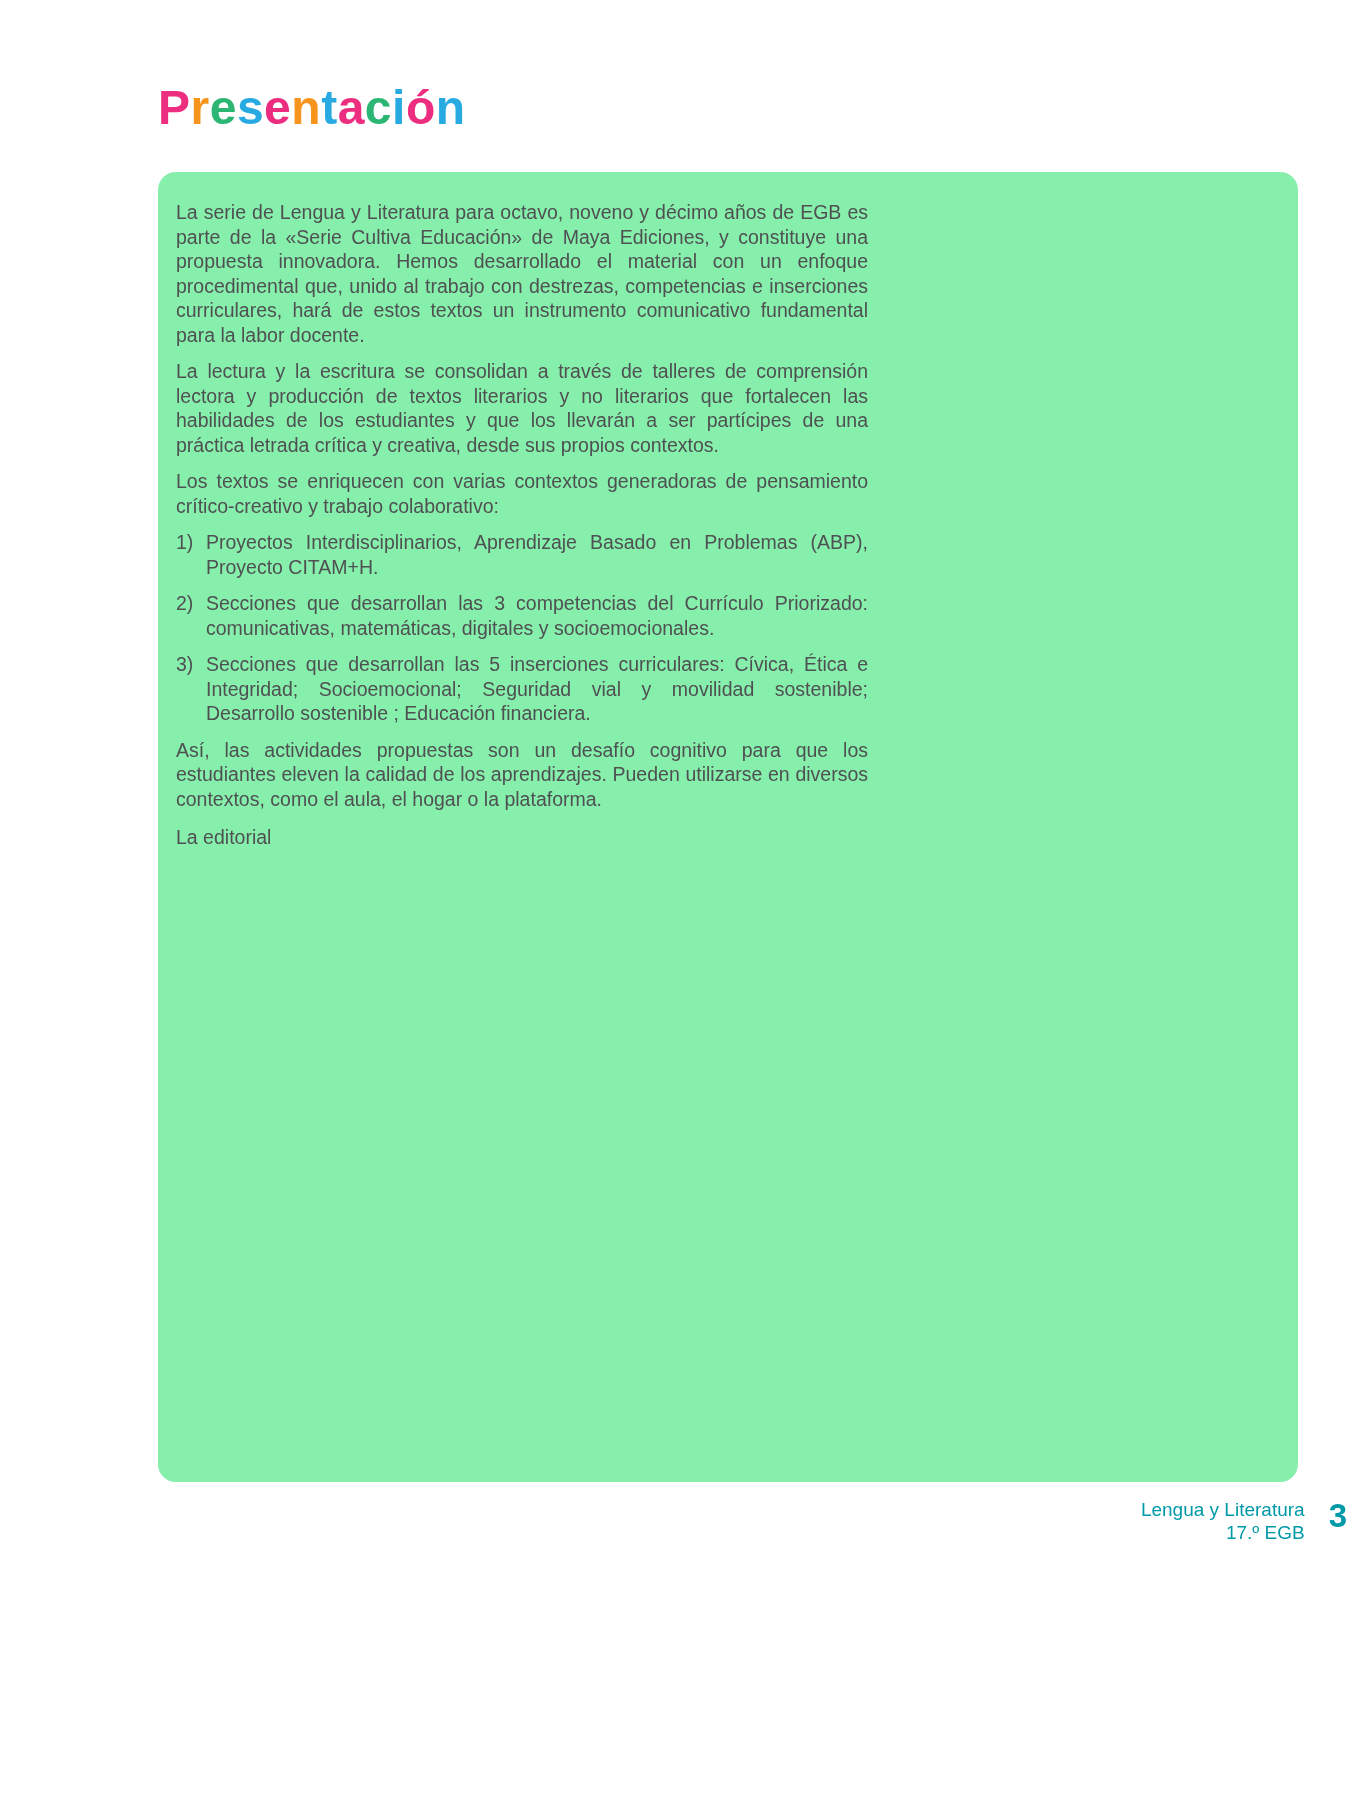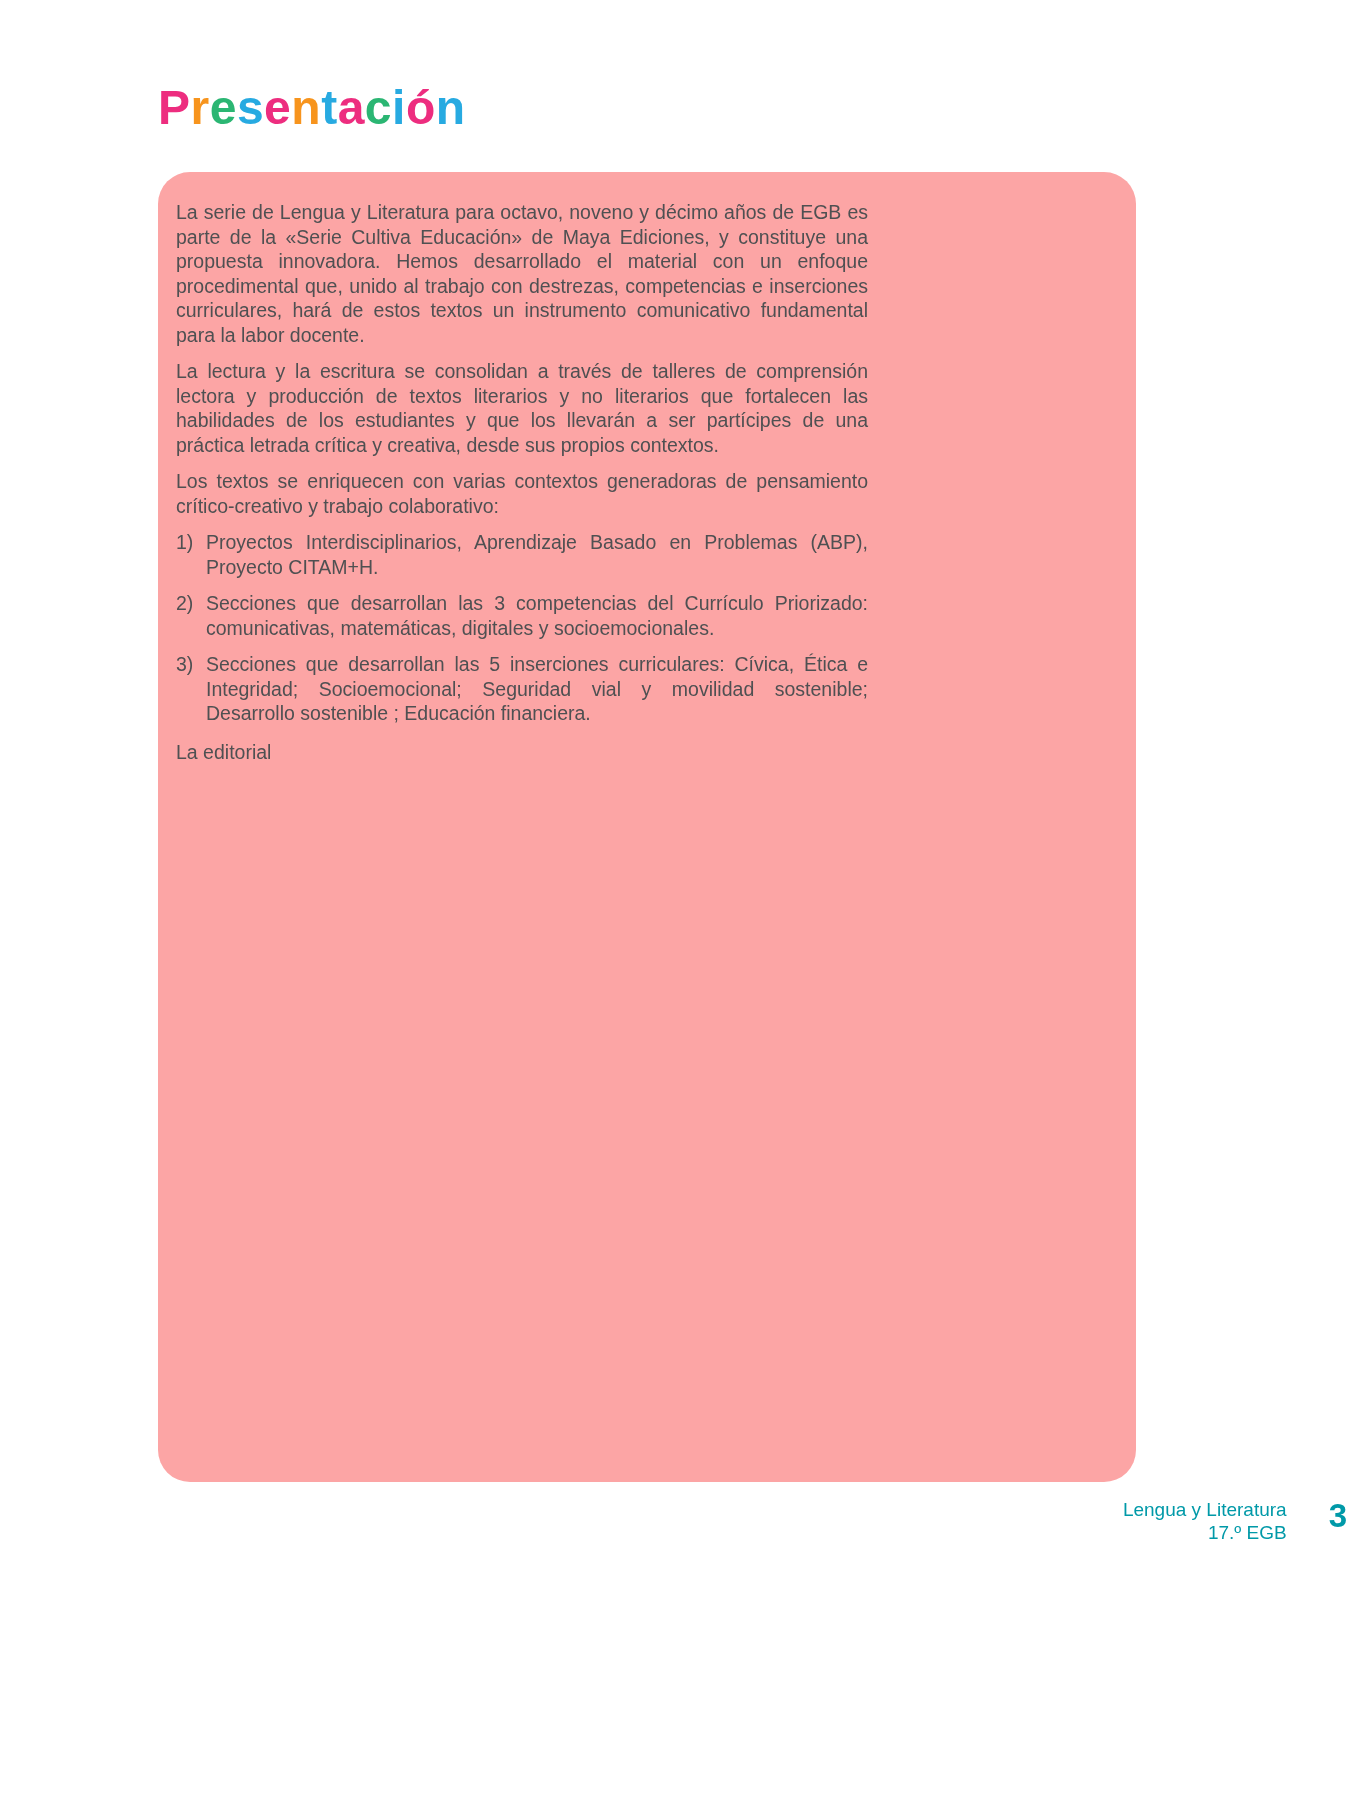--- a/index.html
+++ b/index.html
@@ -23,24 +23,24 @@
     top: 84px;
     font-size: 48px;
     font-weight: 700;
     letter-spacing: 0.5px;
     line-height: 1;
   }
   .content-card {
     position: absolute;
     left: 115px;
     top: 172px;
-    width: 978px;
+    width: 1140px;
     height: 1310px;
-    background: #fca5a5;
-    border-radius: 32px;
+    background: #86efac;
+    border-radius: 18px;
     padding: 28px 0 0 18px;
   }
   .text-col {
     width: 692px;
     color: #4f5052;
     font-size: 19.5px;
     line-height: 24.5px;
   }
   .text-col p {
     text-align: justify;
@@ -62,21 +62,21 @@
   }
   .closing-signature {
     margin-top: 14px;
   }
   .footer {
     position: absolute;
     top: 1498px;
     right: 46px;
     display: flex;
     align-items: flex-start;
-    gap: 42px;
+    gap: 24px;
   }
   .footer-text {
     text-align: right;
     color: #0099a8;
     font-size: 19px;
     line-height: 23px;
   }
   .page-number {
     color: #0099a8;
     font-size: 33px;
@@ -107,20 +107,21 @@
       </div>
       <div class="list-item">
         <span class="num">2)</span>
         <div class="txt">Secciones que desarrollan las 3 competencias del Currículo Priorizado: comunicativas, matemáticas, digitales y socioemocionales.</div>
       </div>
       <div class="list-item">
         <span class="num">3)</span>
         <div class="txt">Secciones que desarrollan las 5 inserciones curriculares: Cívica, Ética e Integridad; Socioemocional; Seguridad vial y movilidad sostenible; Desarrollo sostenible ; Educación financiera.</div>
       </div>
 
+      <p>Así, las actividades propuestas son un desafío cognitivo para que los estudiantes eleven la calidad de los aprendizajes. Pueden utilizarse en diversos contextos, como el aula, el hogar o la plataforma.</p>
 
       <p class="closing-signature">La editorial</p>
 
     </div>
   </div>
 
   <div class="footer">
     <div class="footer-text">
       <div>Lengua y Literatura</div>
       <div>17.º EGB</div>

